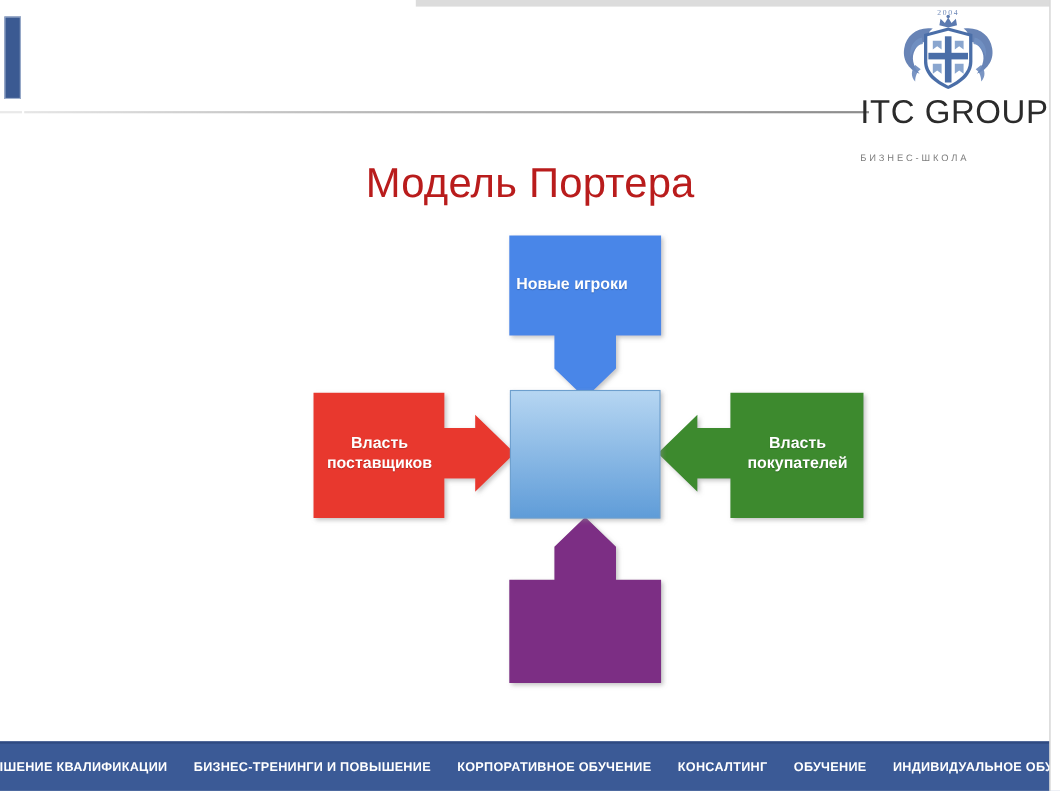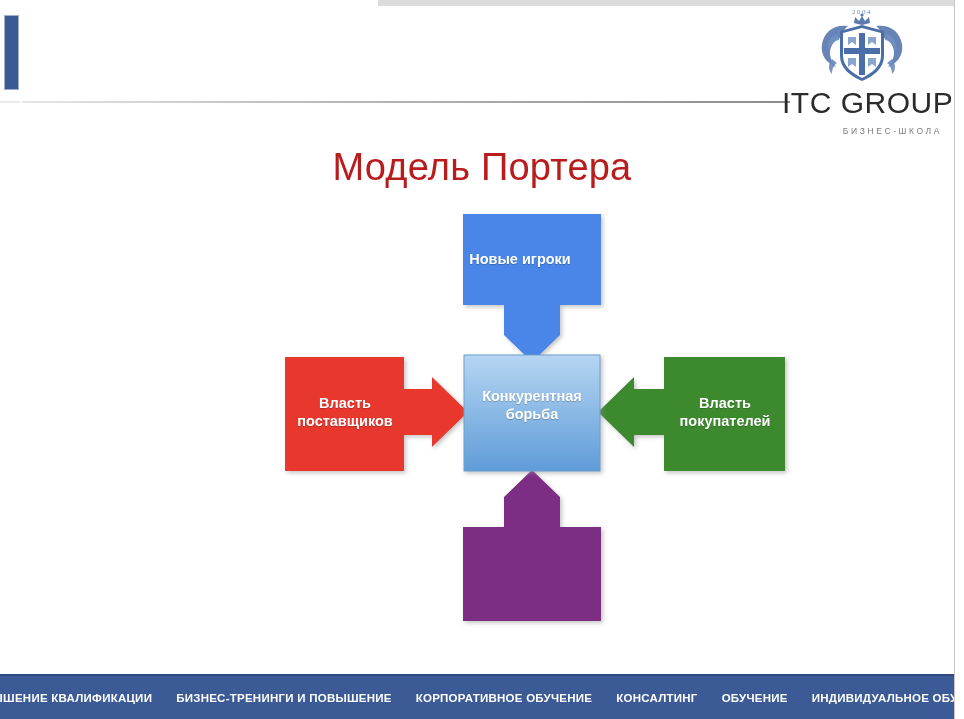--- a/index.html
+++ b/index.html
@@ -61,41 +61,41 @@
     height: 2px;
     background: #e9e9e9;
   }
 
   
   .logo {
     position: absolute;
     right: 22px;
     top: 4px;
     width: 160px;
-    text-align: right;
+    text-align: left;
   }
   .crest {
     display: block;
     margin: 0 auto;
   }
   .logo-word {
     font-family: "Liberation Sans", sans-serif;
     font-size: 30px;
     letter-spacing: 0.5px;
     color: #2b2b2b;
     line-height: 1;
     margin-top: -2px;
     white-space: nowrap;
   }
   .logo-sub {
     font-family: "Liberation Sans", sans-serif;
     font-size: 8.5px;
     letter-spacing: 2.6px;
     color: #7d7d7d;
-    margin-top: 8px;
+    margin-top: 20px;
     white-space: nowrap;
   }
 
   
   .slide-title {
     position: absolute;
     left: 0;
     top: 146px;
     width: 964px;
     text-align: center;
@@ -239,24 +239,20 @@
     <div>Власть</div>
     <div>поставщиков</div>
   </div>
 
   <div class="node-label label-buyers">
     <div>Власть</div>
     <div>покупателей</div>
   </div>
 
 
-  <div class="node-label label-center">
-    <div>Конкурентная</div>
-    <div>борьба</div>
-  </div>
 
   <div class="footer">
     <div class="footer-item">ПОВЫШЕНИЕ КВАЛИФИКАЦИИ</div>
     <div class="footer-sep"></div>
     <div class="footer-item">БИЗНЕС-ТРЕНИНГИ И ПОВЫШЕНИЕ</div>
     <div class="footer-sep"></div>
     <div class="footer-item">КОРПОРАТИВНОЕ ОБУЧЕНИЕ</div>
     <div class="footer-sep"></div>
     <div class="footer-item">КОНСАЛТИНГ</div>
     <div class="footer-sep"></div>

